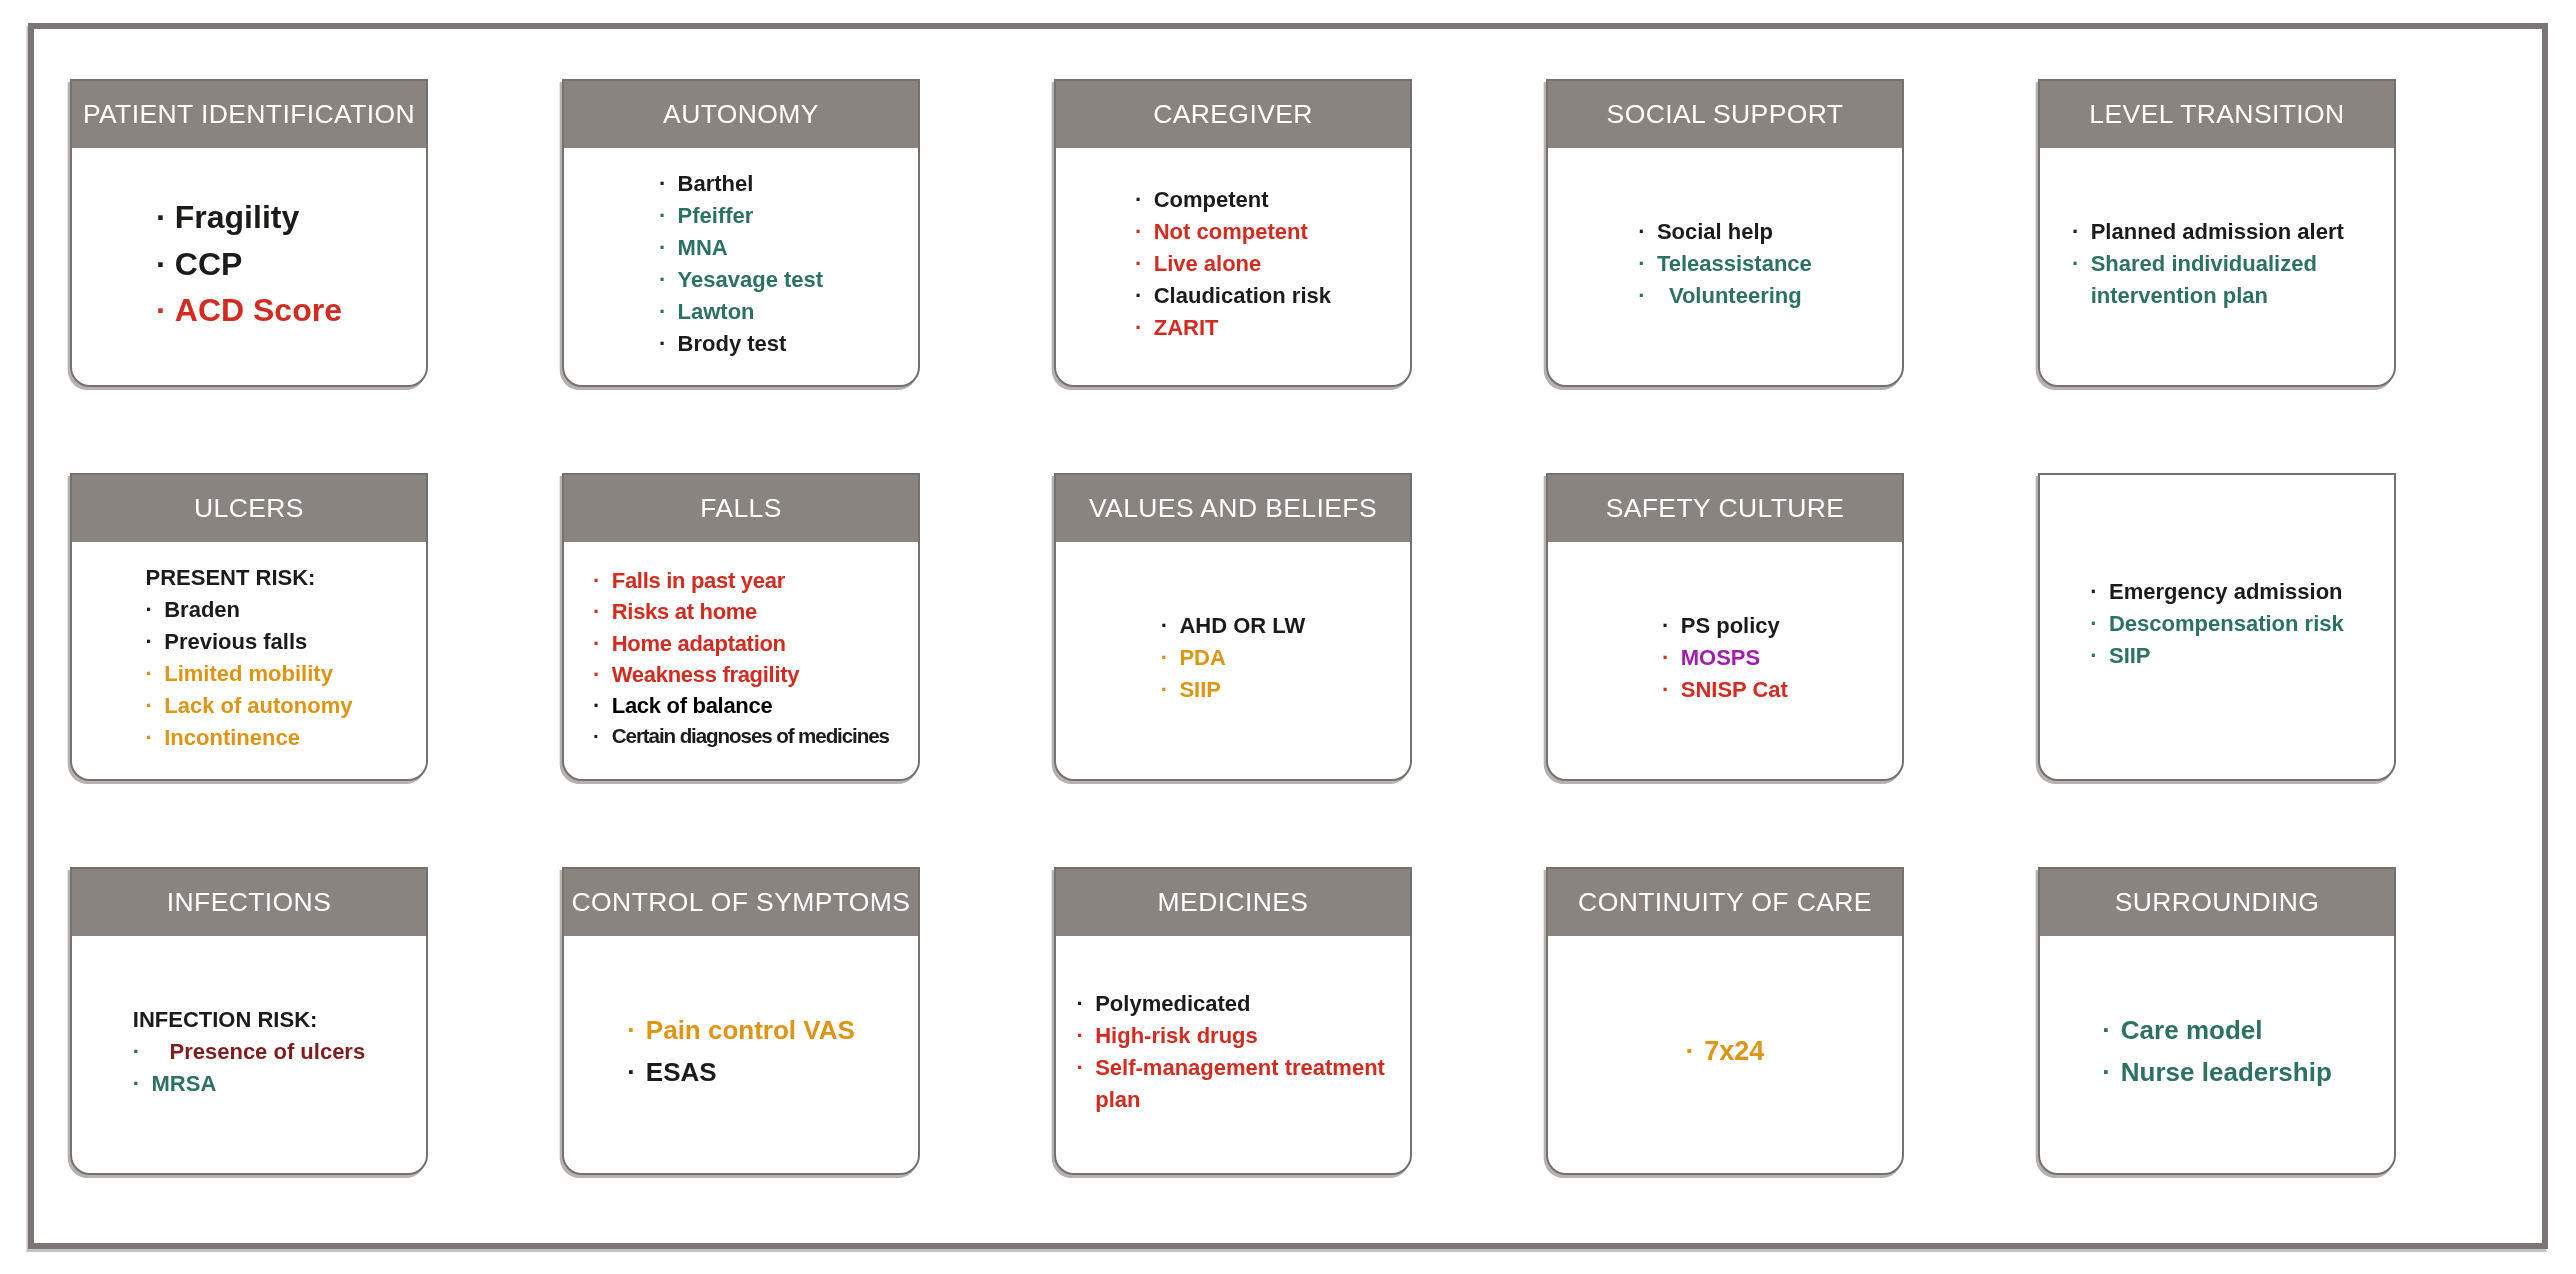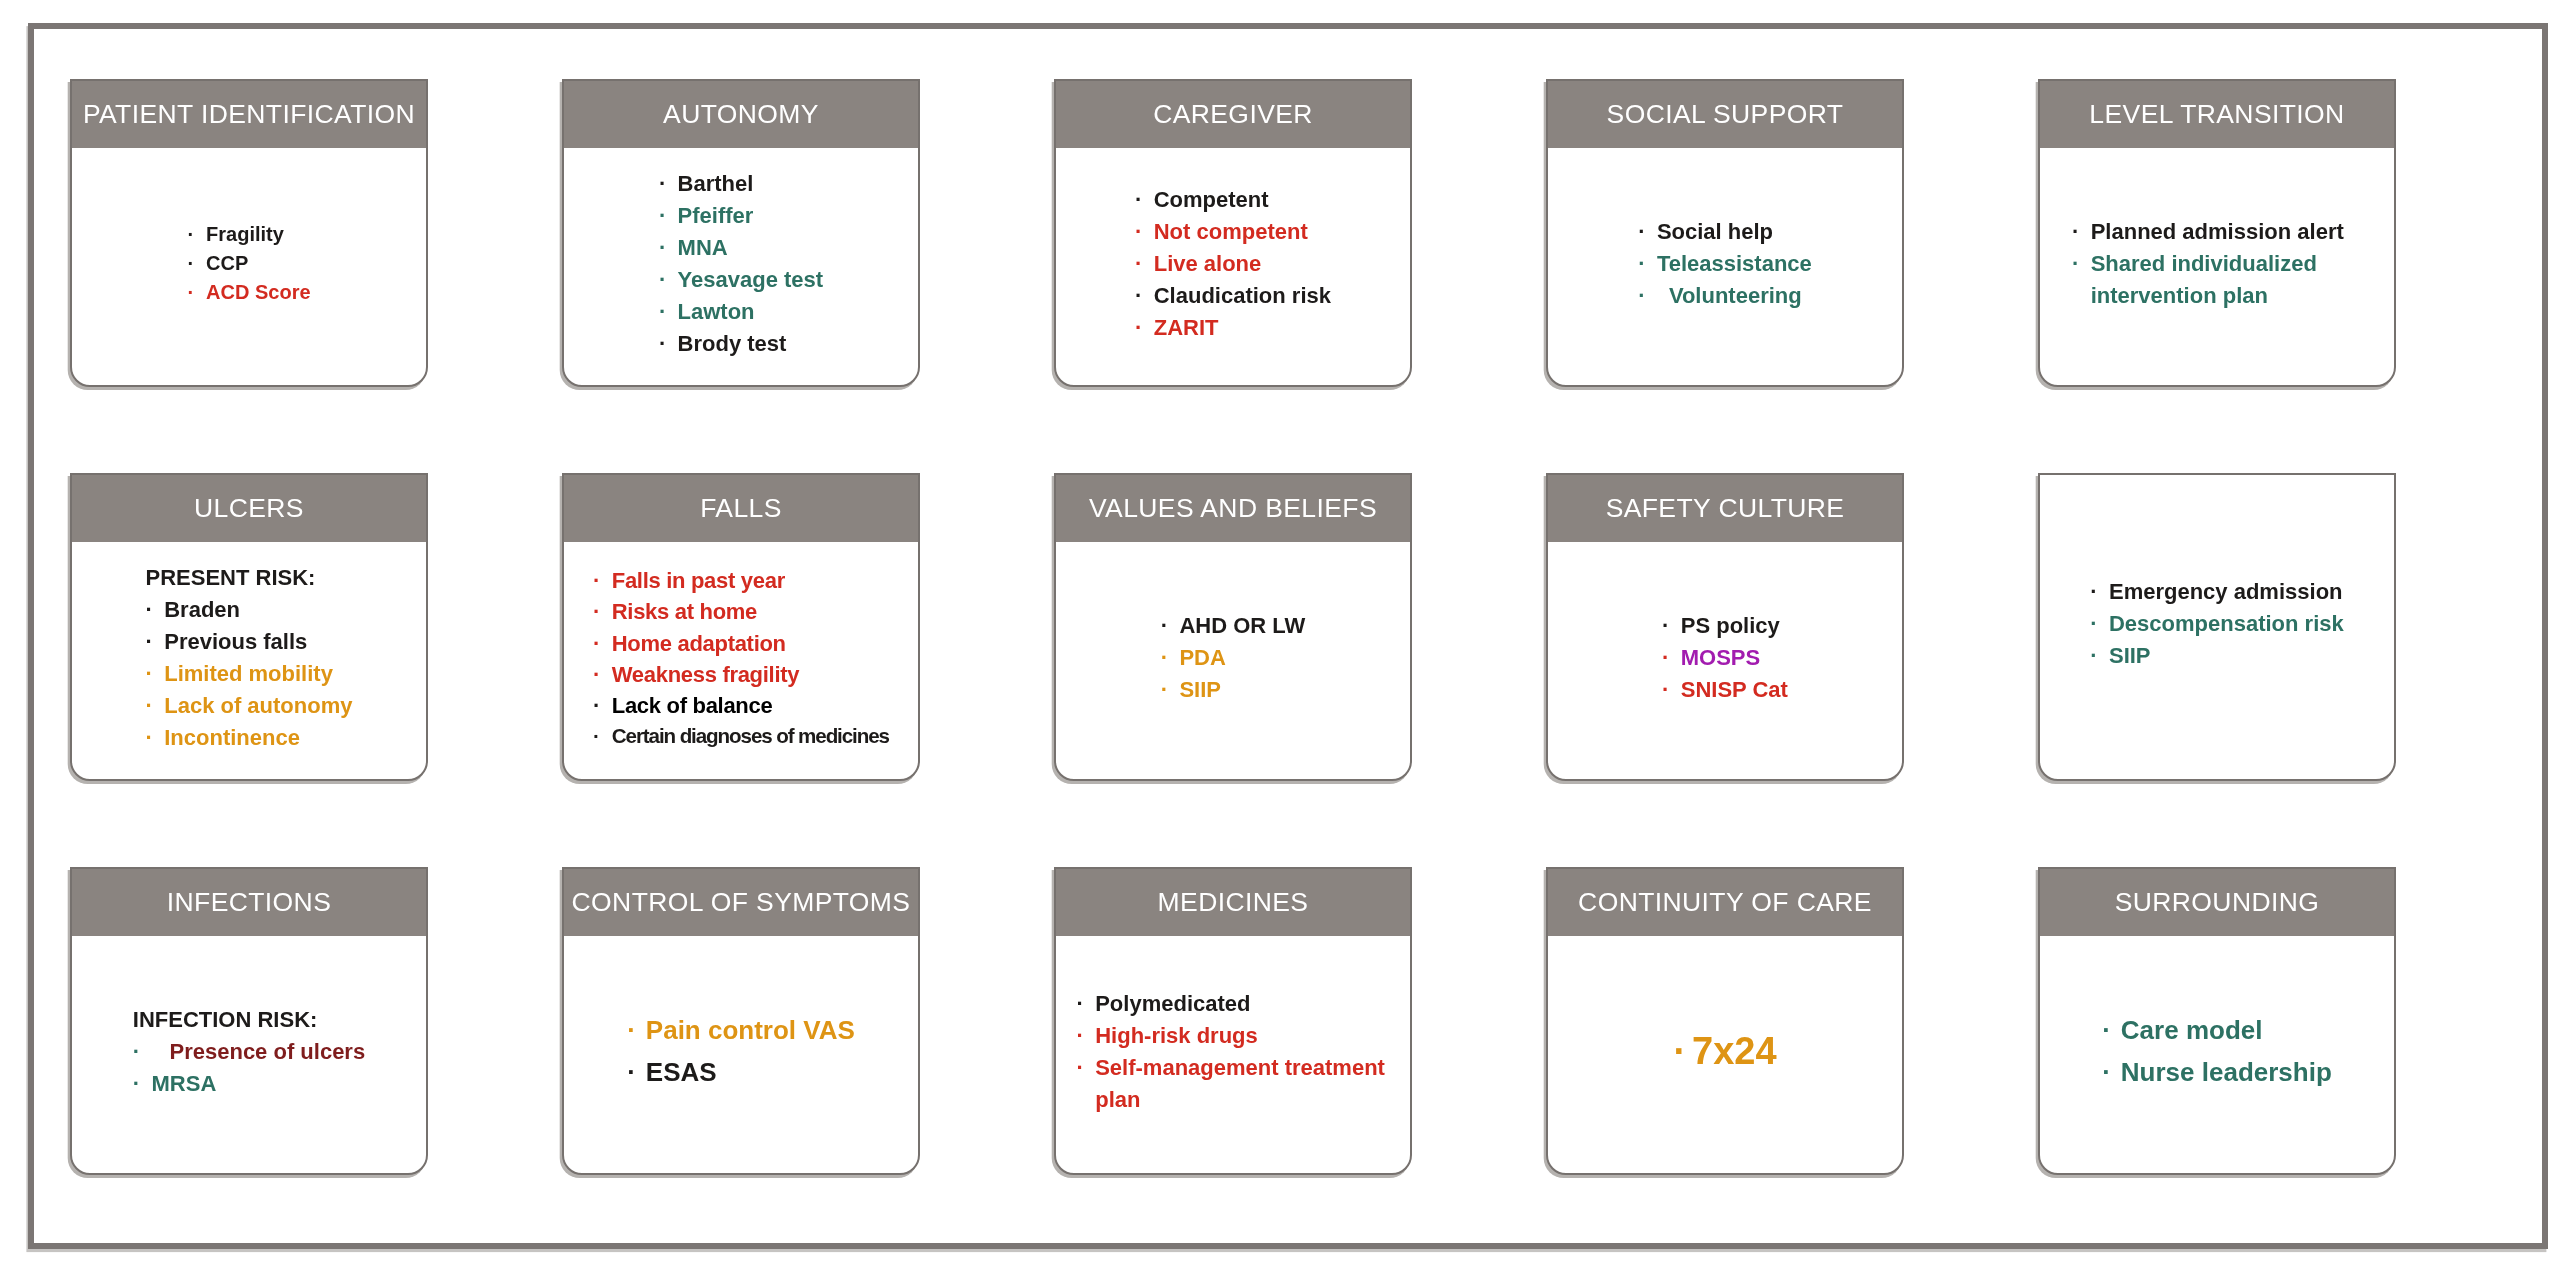--- a/index.html
+++ b/index.html
@@ -67,28 +67,28 @@
   }
   .item .bullet{
     display:inline-block;
     width:18.7px;
     text-indent:0;
     font-weight:700;
   }
   .item.no-bullet{padding-left:0;text-indent:0;}
 
   
-  [data-name="card-patient-identification"] .item{font-size:20px;}
+  [data-name="card-patient-identification"] .item{font-size:32px;}
   [data-name="card-level-transition"] .items{max-width:290px;}
   [data-name="card-medicines"] .items{max-width:313px;}
   [data-name="card-falls"] .item{letter-spacing:-0.3px;line-height:1.42;}
   [data-name="card-falls"] .item:nth-child(6){letter-spacing:-1.1px;font-size:20.6px;}
   [data-name="card-control-of-symptoms"] .item{font-size:26px;line-height:1.6;}
   [data-name="card-surrounding"] .item{font-size:26px;line-height:1.6;}
-  [data-name="card-continuity-of-care"] .item{font-size:38px;}
+  [data-name="card-continuity-of-care"] .item{font-size:27px;}
 </style>
 </head>
 <body>
 
 <div class="canvas" data-name="diagram-canvas">
   <div class="frame" data-name="diagram-frame">
     <div class="grid" data-name="cards-grid">
         <section class="card" data-name="card-patient-identification">
     <header class="card-header" data-name="card-header">
       <span class="card-title" data-name="card-title">PATIENT IDENTIFICATION</span>

